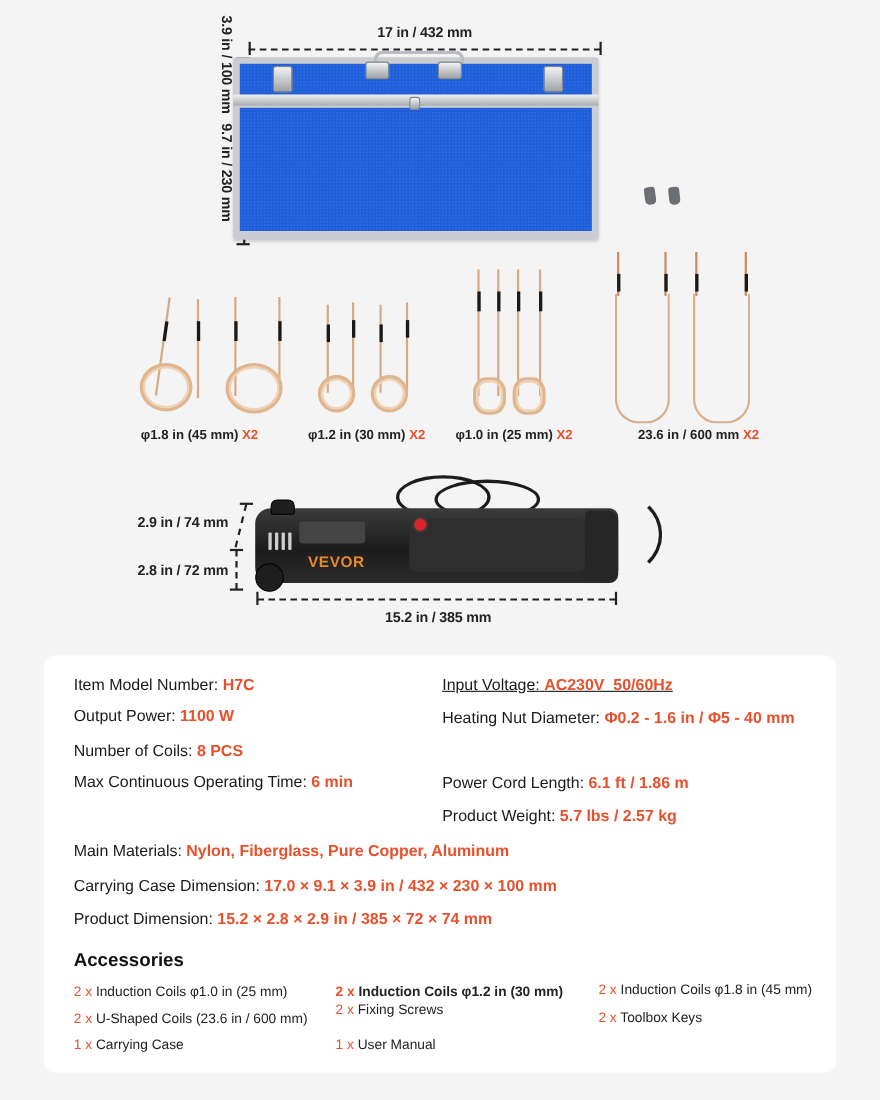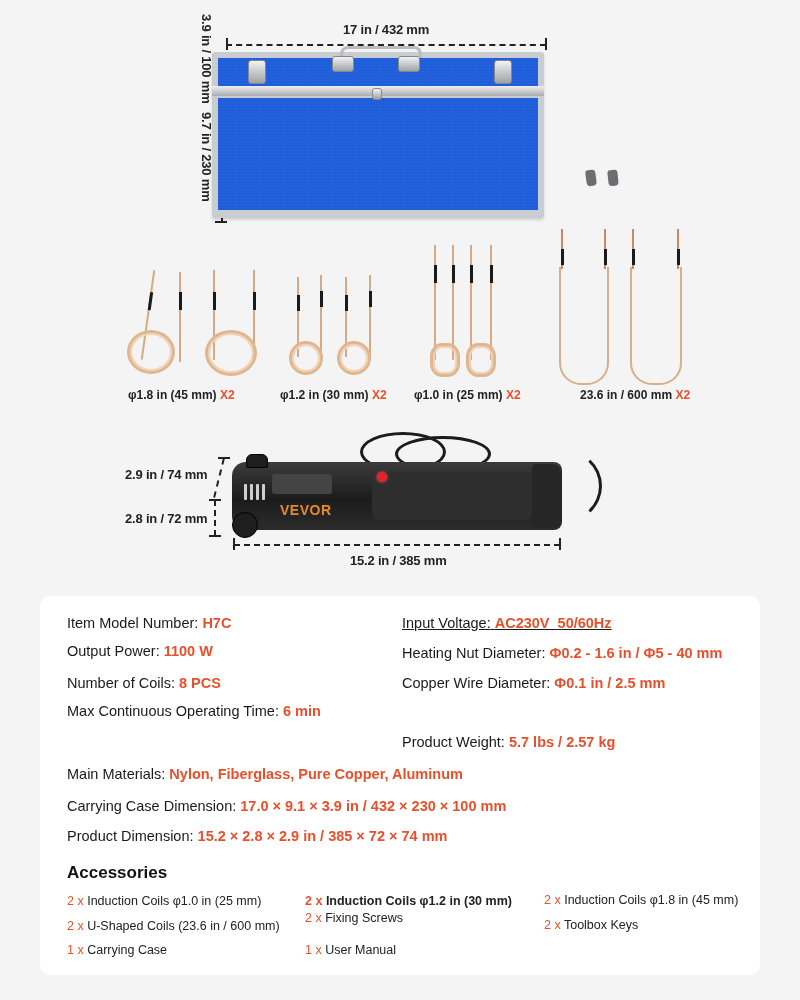--- a/index.html
+++ b/index.html
@@ -209,22 +209,22 @@
   <div class="spec" style="left:27px;top:107px;">
     <span>Max Continuous Operating Time:</span> <span class="accent">6 min</span>
   </div>
 
   <div class="spec" style="left:362px;top:19px;text-decoration:underline;">
     <span>Input Voltage:</span> <span class="accent" style="white-space:pre;">AC230V  50/60Hz</span>
   </div>
   <div class="spec" style="left:362px;top:49px;">
     <span>Heating Nut Diameter:</span> <span class="accent">Φ0.2 - 1.6 in / Φ5 - 40 mm</span>
   </div>
-  <div class="spec" style="left:362px;top:79px;">
-    <span>Copper Wire Diameter:</span> <span class="accent">Φ0.1 in / 2.5 mm</span>
+  <div class="spec" style="left:362px;top:108px;">
+    <span>Power Cord Length:</span> <span class="accent">6.1 ft / 1.86 m</span>
   </div>
   <div class="spec" style="left:362px;top:138px;">
     <span>Product Weight:</span> <span class="accent">5.7 lbs / 2.57 kg</span>
   </div>
 
   <div class="spec" style="left:27px;top:170px;">
     <span>Main Materials:</span> <span class="accent">Nylon, Fiberglass, Pure Copper, Aluminum</span>
   </div>
   <div class="spec" style="left:27px;top:202px;">
     <span>Carrying Case Dimension:</span> <span class="accent">17.0 × 9.1 × 3.9 in / 432 × 230 × 100 mm</span>

